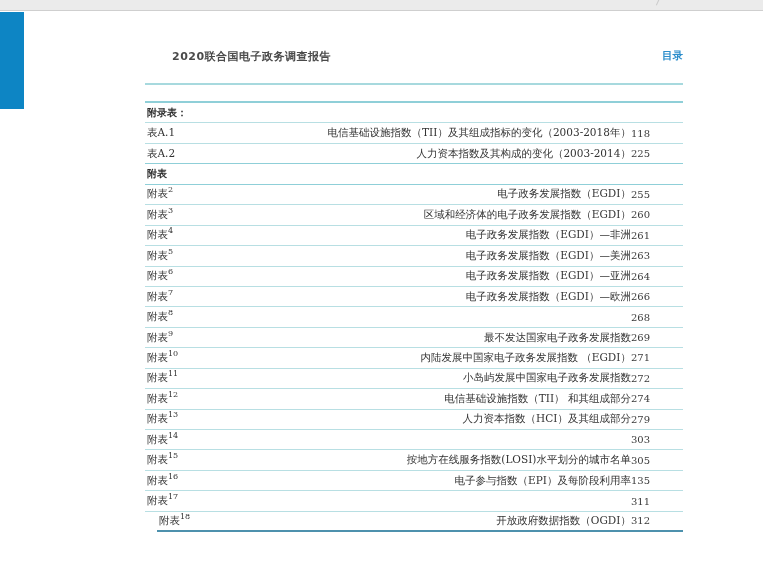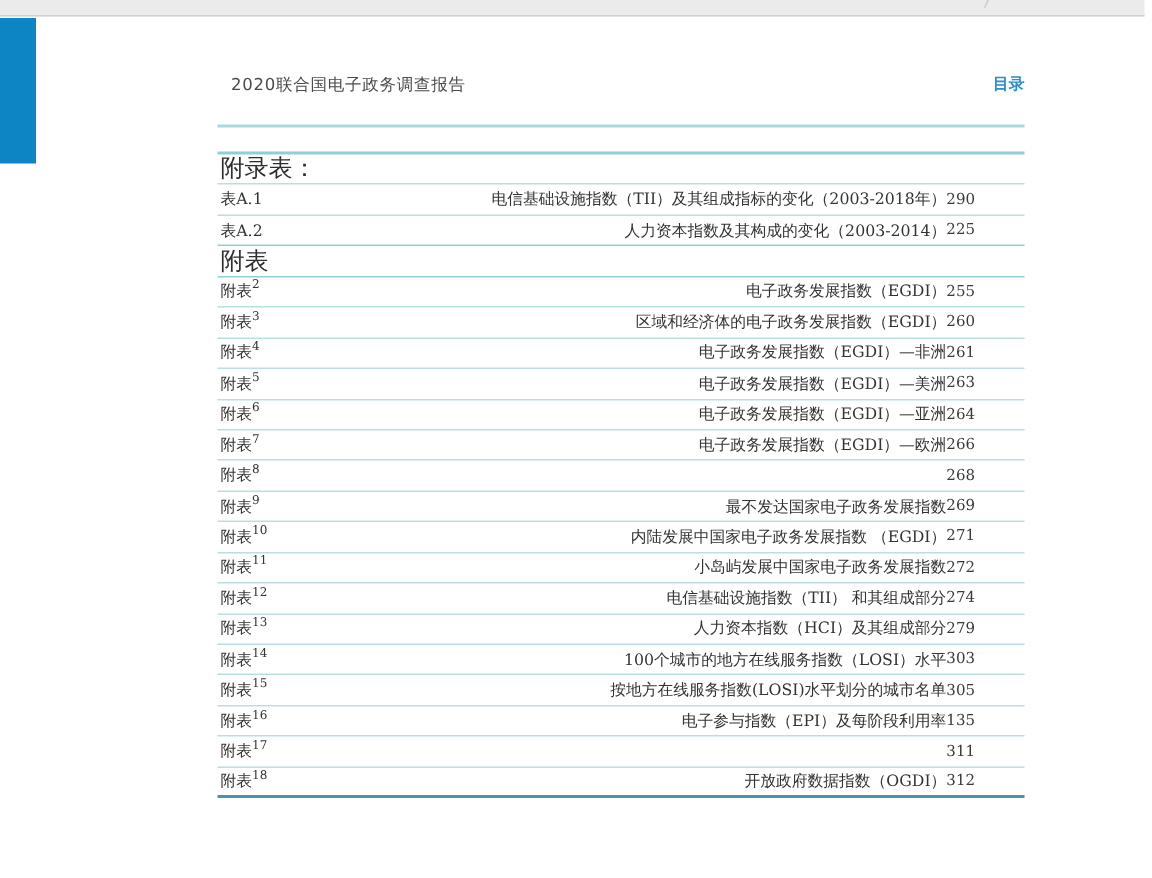--- a/index.html
+++ b/index.html
@@ -19,42 +19,42 @@
   .blue-tab{
     position:absolute;top:12px;left:0;width:24px;height:97px;
     background:#0d85c4;
   }
   .doc-header{
     position:absolute;top:49px;left:145px;width:538px;
     display:flex;justify-content:space-between;align-items:flex-start;
     font-family:"DejaVu Sans","Liberation Sans",sans-serif;
   }
   .doc-title{
-    margin-left:9px;font-size:11px;font-weight:normal;color:#4a4a4a;letter-spacing:.5px;
+    margin-left:27px;font-size:11px;font-weight:bold;color:#4a4a4a;letter-spacing:.5px;
   }
   .toc-link{
     font-size:10.5px;font-weight:bold;color:#2d8ecb;cursor:pointer;text-decoration:none;
   }
   .header-rule{
     position:absolute;top:83px;left:145px;width:538px;height:0;
     border-top:2px solid #a7d9de;
   }
   .toc-table{
     position:absolute;top:101px;left:145px;width:538px;
     border-top:2px solid #8fcfd8;
   }
   .row{
     box-sizing:border-box;height:20.45px;
     display:flex;align-items:center;
     border-bottom:1px solid #b8dfe3;
     font-size:10.5px;color:#333;
   }
   .row.strong{border-bottom-color:#8fcfd8;}
-  .row.last{border-bottom:2px solid #4d91ad;}
-  .sec-t{font-weight:normal;color:#2e2e2e;padding-left:2px;font-size:16px;}
+  .row.last{border-bottom:2px solid #4d91ad;margin-left:12px;}
+  .sec-t{font-weight:bold;color:#2e2e2e;padding-left:2px;font-size:10px;}
   .lbl{width:45px;flex-shrink:0;padding-left:2px;white-space:nowrap;}
   .sup{font-size:8px;vertical-align:top;position:relative;top:-2px;}
   .ttl{flex:1;white-space:nowrap;overflow:hidden;text-align:right;}
   .pg{margin-left:auto;padding-right:33px;font-size:10px;color:#3a3a3a;}
 </style>
 </head>
 <body>
 
 <div class="top-strip"></div>
 <div class="scan-artifact"></div>
@@ -69,21 +69,21 @@
 
 <div class="toc-table">
 
   <div class="row">
     <span class="sec-t">附录表：</span>
   </div>
 
   <div class="row">
     <span class="lbl"><span>表A.1</span><span class="sup"></span></span>
     <span class="ttl">电信基础设施指数（TII）及其组成指标的变化（2003-2018年）</span>
-    <span class="pg">290</span>
+    <span class="pg">118</span>
   </div>
 
   <div class="row strong">
     <span class="lbl"><span>表A.2</span><span class="sup"></span></span>
     <span class="ttl">人力资本指数及其构成的变化（2003-2014）</span>
     <span class="pg">225</span>
   </div>
 
   <div class="row strong">
     <span class="sec-t">附表</span>
@@ -156,21 +156,20 @@
   </div>
 
   <div class="row">
     <span class="lbl"><span>附表</span><span class="sup">13</span></span>
     <span class="ttl">人力资本指数（HCI）及其组成部分</span>
     <span class="pg">279</span>
   </div>
 
   <div class="row">
     <span class="lbl"><span>附表</span><span class="sup">14</span></span>
-    <span class="ttl">100个城市的地方在线服务指数（LOSI）水平</span>
     <span class="pg">303</span>
   </div>
 
   <div class="row">
     <span class="lbl"><span>附表</span><span class="sup">15</span></span>
     <span class="ttl">按地方在线服务指数(LOSI)水平划分的城市名单</span>
     <span class="pg">305</span>
   </div>
 
   <div class="row">

